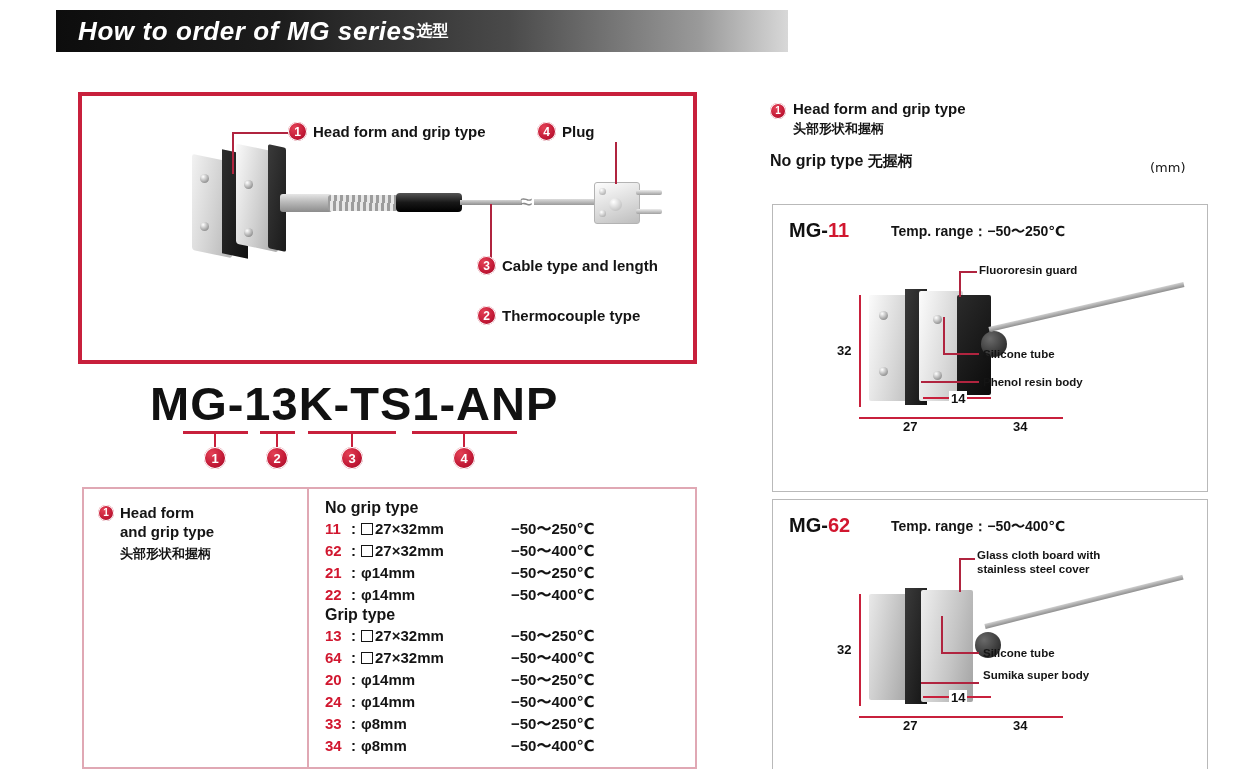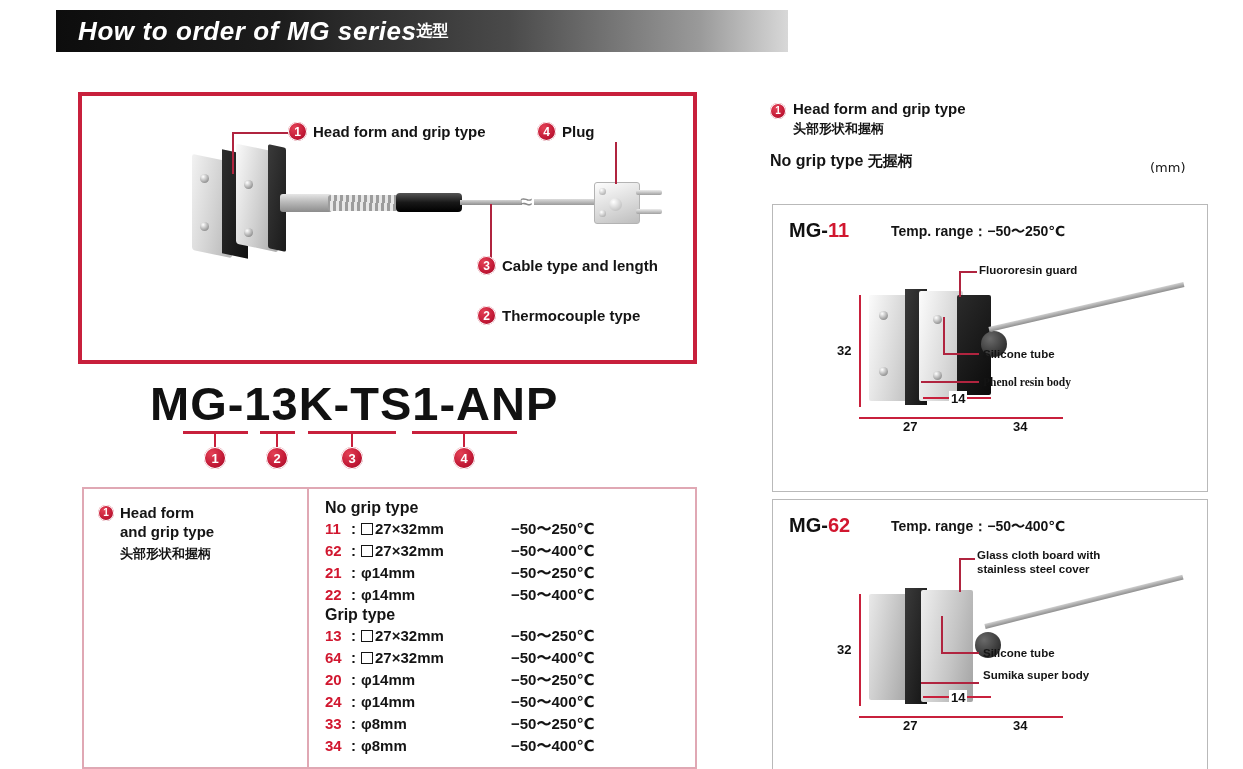--- a/index.html
+++ b/index.html
@@ -345,21 +345,21 @@
 
   <div class="leader" style="left:186px;top:66px;width:2px;height:26px;"></div>
   <div class="leader" style="left:186px;top:66px;width:18px;height:2px;"></div>
   <div class="ann" style="left:206px;top:58px;">Fluororesin guard</div>
 
   <div class="leader" style="left:170px;top:112px;width:2px;height:38px;"></div>
   <div class="leader" style="left:170px;top:148px;width:36px;height:2px;"></div>
   <div class="ann" style="left:210px;top:142px;">Silicone tube</div>
 
   <div class="leader" style="left:148px;top:176px;width:58px;height:2px;"></div>
-  <div class="ann" style="left:210px;top:170px;font-family:Liberation Serif, serif;">Phenol resin body</div>
+  <div class="ann" style="left:210px;top:170px;">Phenol resin body</div>
 </div>
 
 <div class="draw-box second">
   <div class="dw-title">
     <span>MG-</span><span class="num">62</span>
   </div>
   <div class="dw-temp">Temp. range：−50〜400℃</div>
 
   <div class="dbody" style="top:88px;">
     <div class="db-grip-l"></div>

